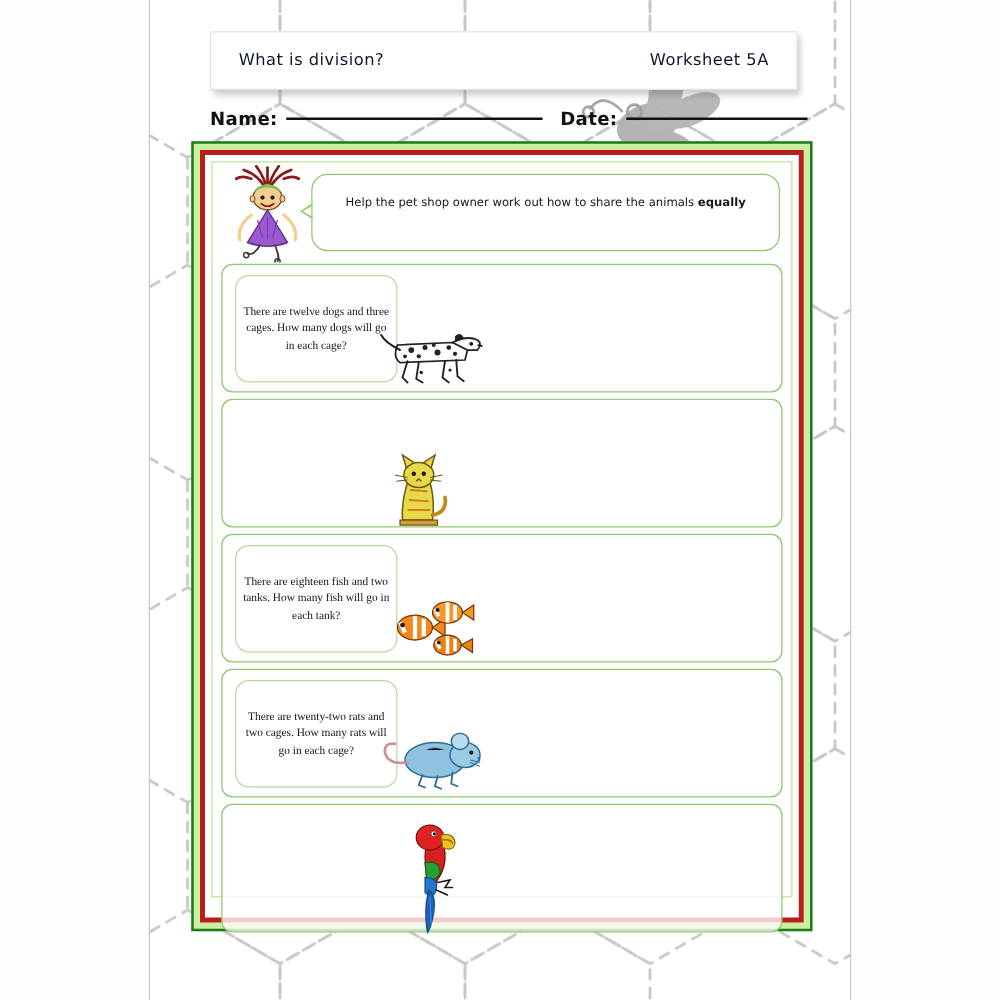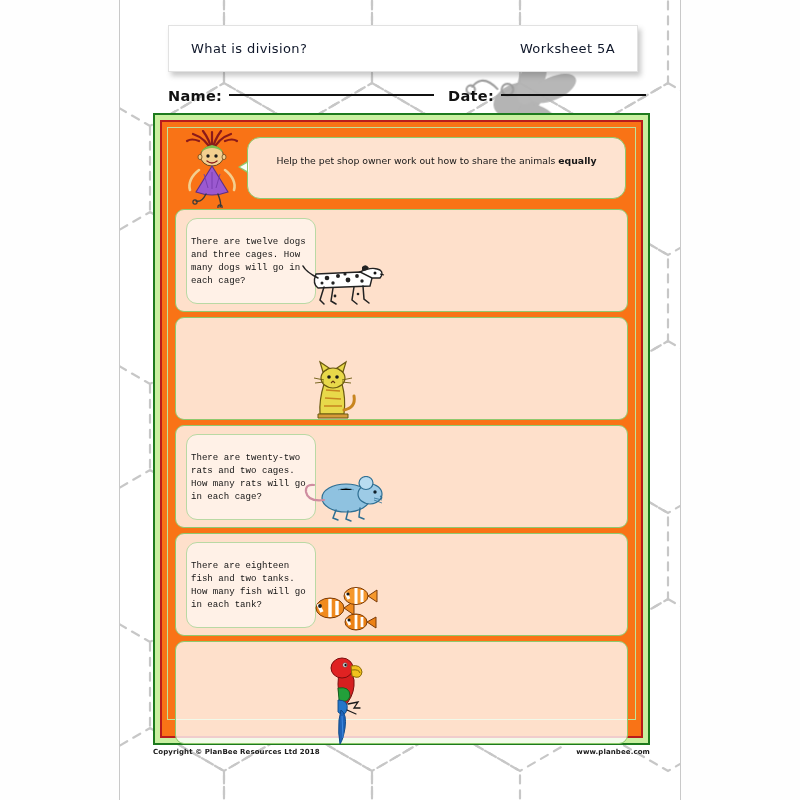--- a/index.html
+++ b/index.html
@@ -64,22 +64,22 @@
 
   
   .frame-outer{
     position:absolute;left:33px;top:113px;width:497px;height:632px;
     border:2px solid #1d7a1d;
     background:#c9f0a0;
     box-sizing:border-box;z-index:4;
   }
   .frame-mid{
     position:absolute;left:5px;top:5px;right:5px;bottom:5px;
-    border:2px solid #b91c1c;
-    background:#f97316;
+    border:4px solid #b91c1c;
+    background:#ffffff;
     box-sizing:border-box;
   }
   .frame-inner{
     position:absolute;left:5px;top:5px;right:5px;bottom:16px;
     border:1px solid #bfe39a;
     background:transparent;
     box-sizing:border-box;
     padding:6px 7px 0 7px;
   }
 
@@ -119,22 +119,22 @@
     box-sizing:border-box;
   }
   .qbox{
     position:absolute;left:10px;top:8px;width:130px;height:86px;
     border:1px solid #b9d9a4;border-radius:11px;
     background:rgba(255,255,255,0.55);
     display:flex;align-items:center;justify-content:center;
     box-sizing:border-box;padding:2px 4px;
   }
   .qtext{
-    font-family:Liberation Mono, monospace;
-    font-size:9.1px;line-height:1.45;color:#141414;text-align:left;
+    font-family:Liberation Serif, serif;
+    font-size:9.1px;line-height:1.45;color:#141414;text-align:center;
   }
   .qanimal{
     position:absolute;pointer-events:none;
   }
   .workspace{position:absolute;left:150px;top:4px;right:6px;bottom:4px;}
 
   
   .footer{
     position:absolute;left:33px;top:748px;width:497px;
     display:flex;justify-content:space-between;align-items:center;
@@ -311,20 +311,47 @@
                 <path d="M29 21 L27 23 M29 21 L31 23" stroke="#6b3a10" stroke-width="1.1"></path>
                 <path d="M20 20 L10 18 M20 22 L11 23 M38 20 L48 18 M38 22 L47 23" stroke="#6b5a10" stroke-width=".9"></path>
                 <path d="M40 50 Q52 48 50 36" stroke="#c8851f" stroke-width="3" fill="none" stroke-linecap="round"></path>
                 <path d="M14 54 L44 54 L44 58 L14 58Z" fill="#d89a3a" stroke="#6b5a10" stroke-width="1"></path>
               </svg>
               <div class="workspace"></div>
             </div>
 
             <div class="qrow">
               <div class="qbox">
+                <span class="qtext">There are eighteen fish and two tanks. How many fish will go in each tank?</span>
+              </div>
+              <svg class="qanimal" style="left:130px;top:46px;width:80px;height:54px;" viewBox="0 0 80 54">
+                <g stroke="#7a3a08" stroke-width="1">
+                  <ellipse cx="24" cy="28" rx="14" ry="10" fill="#f08a1e"></ellipse>
+                  <path d="M12 24 L16 32 M24 19 L24 37 M31 21 L31 35" stroke="#ffffff" stroke-width="3.4"></path>
+                  <path d="M38 28 L48 21 L48 35Z" fill="#f08a1e"></path>
+                  <circle cx="14" cy="26" r="1.9" fill="#1a1a1a" stroke="none"></circle>
+                </g>
+                <g stroke="#7a3a08" stroke-width="1">
+                  <ellipse cx="50" cy="16" rx="12" ry="8.5" fill="#f5982c"></ellipse>
+                  <path d="M40 13 L43 19 M50 8 L50 24 M56 10 L56 22" stroke="#ffffff" stroke-width="3"></path>
+                  <path d="M62 16 L71 10 L71 22Z" fill="#f5982c"></path>
+                  <circle cx="42" cy="14" r="1.6" fill="#1a1a1a" stroke="none"></circle>
+                </g>
+                <g stroke="#7a3a08" stroke-width="1">
+                  <ellipse cx="50" cy="42" rx="11" ry="8" fill="#ec8216"></ellipse>
+                  <path d="M41 39 L44 45 M50 35 L50 49 M56 37 L56 47" stroke="#ffffff" stroke-width="2.8"></path>
+                  <path d="M61 42 L70 37 L70 48Z" fill="#ec8216"></path>
+                  <circle cx="43" cy="40" r="1.5" fill="#1a1a1a" stroke="none"></circle>
+                </g>
+              </svg>
+              <div class="workspace"></div>
+            </div>
+
+            <div class="qrow">
+              <div class="qbox">
                 <span class="qtext">There are twenty-two rats and two cages. How many rats will go in each cage?</span>
               </div>
               <svg class="qanimal" style="left:126px;top:50px;width:82px;height:46px;" viewBox="0 0 82 46">
                 <ellipse cx="44" cy="22" rx="24" ry="14" fill="#8fc2e0" stroke="#2f6f93" stroke-width="1.2"></ellipse>
                 <ellipse cx="68" cy="18" rx="12" ry="10" fill="#9dcbe6" stroke="#2f6f93" stroke-width="1.2"></ellipse>
                 <ellipse cx="64" cy="7" rx="7" ry="6.5" fill="#b8dcf0" stroke="#2f6f93" stroke-width="1.2"></ellipse>
                 <circle cx="73" cy="16" r="1.7" fill="#10202a"></circle>
                 <path d="M78 20 Q81 21 79 23" stroke="#2f6f93" stroke-width="1.2" fill="none"></path>
                 <path d="M72 22 L80 24 M72 24 L80 27" stroke="#2f6f93" stroke-width=".8"></path>
                 <path d="M22 24 Q6 26 4 16 Q3 8 12 9" fill="none" stroke="#cf8da0" stroke-width="2.2" stroke-linecap="round"></path>
@@ -332,47 +359,20 @@
                   <path d="M34 34 L31 42 L36 44"></path>
                   <path d="M46 35 L44 43 L49 45"></path>
                   <path d="M58 32 L57 41 L62 43"></path>
                 </g>
                 <path d="M36 14 Q44 10 52 14" stroke="#6fa8c8" stroke-width="1"></path>
               </svg>
               <div class="workspace"></div>
             </div>
 
             <div class="qrow">
-              <div class="qbox">
-                <span class="qtext">There are eighteen fish and two tanks. How many fish will go in each tank?</span>
-              </div>
-              <svg class="qanimal" style="left:130px;top:46px;width:80px;height:54px;" viewBox="0 0 80 54">
-                <g stroke="#7a3a08" stroke-width="1">
-                  <ellipse cx="24" cy="28" rx="14" ry="10" fill="#f08a1e"></ellipse>
-                  <path d="M12 24 L16 32 M24 19 L24 37 M31 21 L31 35" stroke="#ffffff" stroke-width="3.4"></path>
-                  <path d="M38 28 L48 21 L48 35Z" fill="#f08a1e"></path>
-                  <circle cx="14" cy="26" r="1.9" fill="#1a1a1a" stroke="none"></circle>
-                </g>
-                <g stroke="#7a3a08" stroke-width="1">
-                  <ellipse cx="50" cy="16" rx="12" ry="8.5" fill="#f5982c"></ellipse>
-                  <path d="M40 13 L43 19 M50 8 L50 24 M56 10 L56 22" stroke="#ffffff" stroke-width="3"></path>
-                  <path d="M62 16 L71 10 L71 22Z" fill="#f5982c"></path>
-                  <circle cx="42" cy="14" r="1.6" fill="#1a1a1a" stroke="none"></circle>
-                </g>
-                <g stroke="#7a3a08" stroke-width="1">
-                  <ellipse cx="50" cy="42" rx="11" ry="8" fill="#ec8216"></ellipse>
-                  <path d="M41 39 L44 45 M50 35 L50 49 M56 37 L56 47" stroke="#ffffff" stroke-width="2.8"></path>
-                  <path d="M61 42 L70 37 L70 48Z" fill="#ec8216"></path>
-                  <circle cx="43" cy="40" r="1.5" fill="#1a1a1a" stroke="none"></circle>
-                </g>
-              </svg>
-              <div class="workspace"></div>
-            </div>
-
-            <div class="qrow">
               <svg class="qanimal" style="left:138px;top:10px;width:56px;height:96px;" viewBox="0 0 56 96">
                 <path d="M26 16 Q38 16 40 28 Q41 40 34 50 Q28 60 26 48 Q22 32 26 16Z" fill="#d61f1f" stroke="#7a0d0d" stroke-width="1"></path>
                 <ellipse cx="28" cy="16" rx="11" ry="10" fill="#e02222" stroke="#7a0d0d" stroke-width="1"></ellipse>
                 <path d="M37 14 Q47 12 48 20 Q47 28 38 24Z" fill="#f2c21c" stroke="#8a6a06" stroke-width="1"></path>
                 <path d="M38 18 Q45 17 46 21" stroke="#8a6a06" stroke-width="1" fill="none"></path>
                 <circle cx="31" cy="13" r="2.2" fill="#ffffff" stroke="#555" stroke-width=".7"></circle>
                 <circle cx="31.5" cy="13" r="1.2" fill="#111"></circle>
                 <path d="M24 36 Q36 34 36 44 Q34 52 25 48Z" fill="#23a03a" stroke="#0d5e1c" stroke-width=".9"></path>
                 <path d="M24 48 Q35 48 33 58 Q30 66 24 60Z" fill="#2476c9" stroke="#114a87" stroke-width=".9"></path>
                 <path d="M27 58 Q33 62 31 76 Q29 88 26 92 Q24 82 25 68Z" fill="#1f63b8" stroke="#114a87" stroke-width="1"></path>
@@ -380,20 +380,16 @@
                 <path d="M34 52 L44 50 L40 56 L46 56" stroke="#1a1a1a" stroke-width="1.3" fill="none" stroke-linecap="round"></path>
                 <path d="M33 58 L42 62" stroke="#1a1a1a" stroke-width="1.2" stroke-linecap="round"></path>
               </svg>
               <div class="workspace"></div>
             </div>
 
           </div>
         </div>
       </div>
 
-      <div class="footer">
-        <span class="foot-text">Copyright © PlanBee Resources Ltd 2018</span>
-        <span class="foot-text">www.planbee.com</span>
-      </div>
 
     </div>
   </div>
 </div>
 
 </body></html>

